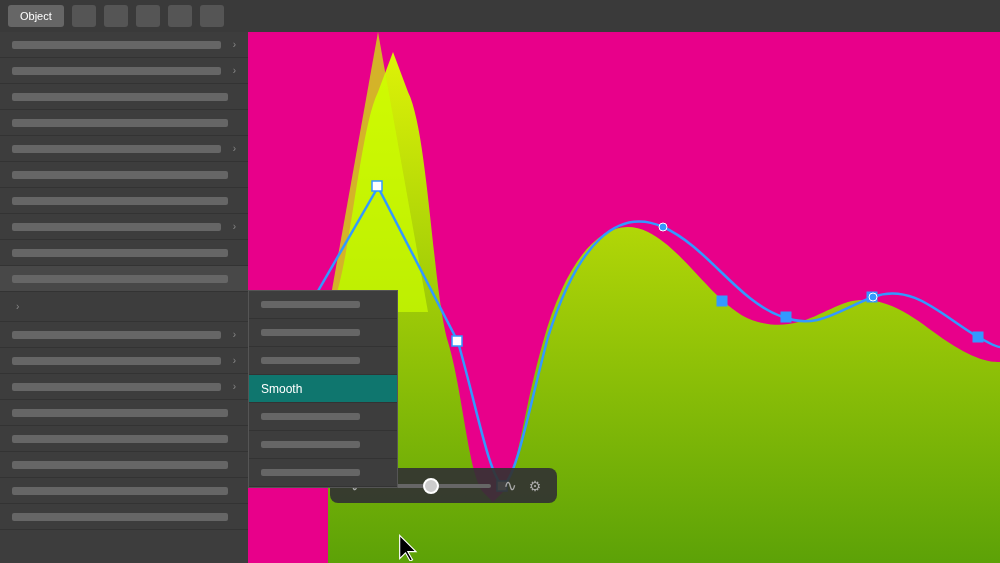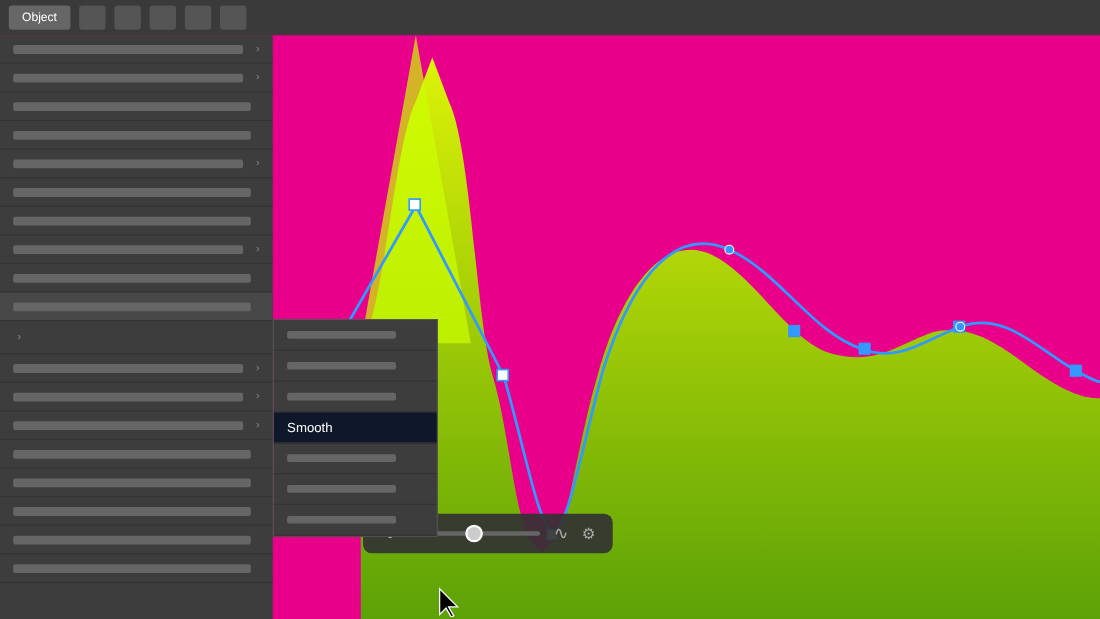--- a/index.html
+++ b/index.html
@@ -106,21 +106,21 @@
     }
     .submenu-item {
       display: flex;
       align-items: center;
       padding: 0 12px;
       height: 28px;
       cursor: pointer;
       border-bottom: 1px solid #333;
     }
     .submenu-item.selected {
-      background: #0f172a;
+      background: #0f766e;
     }
     .submenu-bar {
       height: 7px;
       background: #666;
       border-radius: 2px;
       width: 80%;
     }
     .submenu-item.selected .submenu-label {
       color: #fff;
     }

